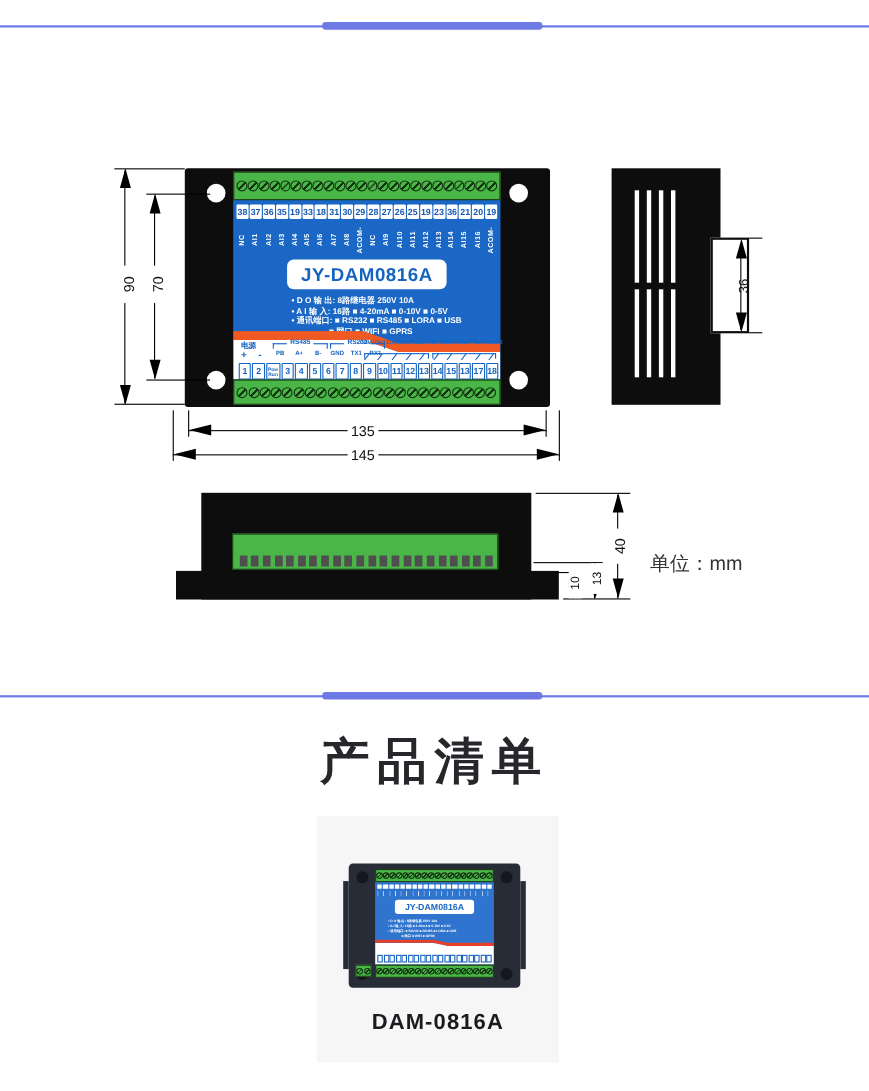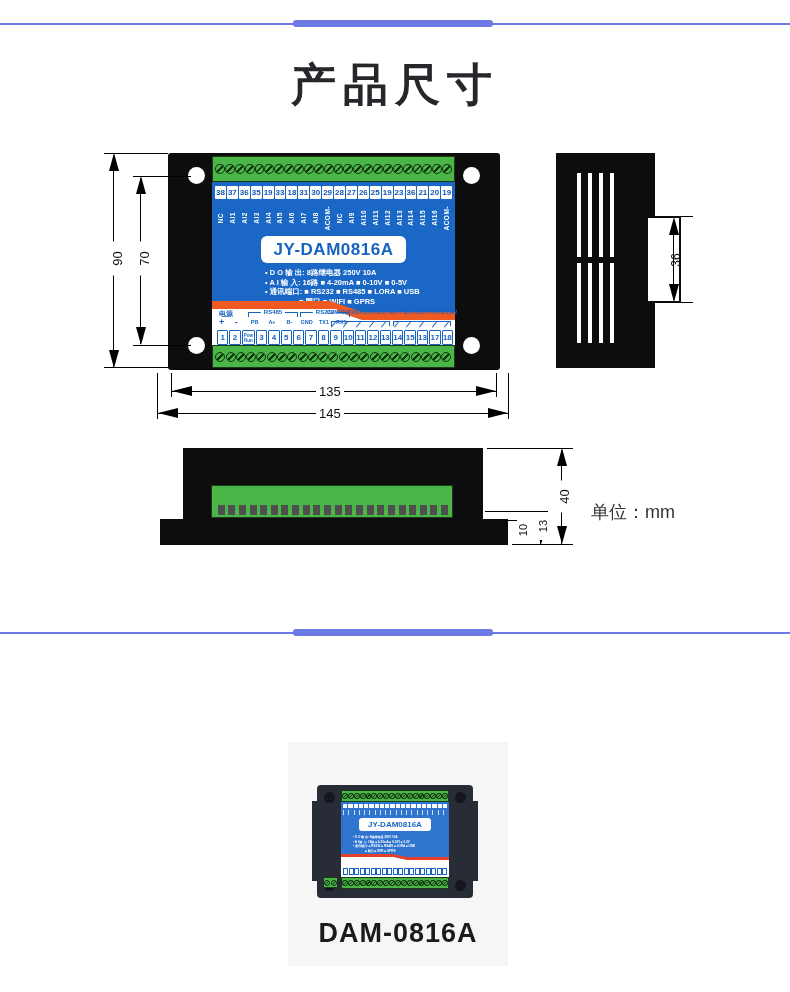--- a/index.html
+++ b/index.html
@@ -64,31 +64,30 @@
   .mini .mblue{position:absolute;background:#2f74cf;}
   .mini .mrow{position:absolute;display:flex;gap:1px;}
   .mini .mrow u{flex:1;background:#fff;border-radius:0.5px;text-decoration:none;}
   .mini .mplate{position:absolute;background:#fff;border-radius:3px;display:flex;align-items:center;justify-content:center;font-size:8px;font-weight:bold;color:#1a67c5;}
   .mini .mspecs{position:absolute;color:#fff;font-size:3px;font-weight:bold;line-height:4.6px;white-space:nowrap;}
   .mini .mspecs .spec-line:last-child{padding-left:12px;}
   .mini .mstripe{position:absolute;background:#e4402a;}
   .mini .mwhite{position:absolute;background:#fff;}
   .mini .mterm{position:absolute;display:flex;gap:0.5px;}
   .mini .mterm u{flex:1;background:#fff;border:0.5px solid #1763c0;text-decoration:none;}
-  .card-name{position:absolute;width:100%;text-align:center;font-size:27px;font-weight:600;color:#1a1b1e;letter-spacing:1px;}
+  .card-name{position:absolute;width:100%;text-align:center;font-size:20px;font-weight:600;color:#1a1b1e;letter-spacing:1px;}
   .unit{position:absolute;font-size:18px;color:#333;}
 </style>
 </head>
 <body>
 
 <div id="page">
 
   <div class="divider-thin" style="top:23px;"></div>
   <div class="divider-thick" style="top:20px;"></div>
-  <div class="big-title" style="top:55px;">产品尺寸</div>
 
   <div class="enclosure" style="left:168px;top:153px;width:332px;height:217px;"></div>
   <div class="hole" style="left:188px;top:167px;"></div>
   <div class="hole" style="left:188px;top:337px;"></div>
   <div class="hole" style="left:463px;top:167px;"></div>
   <div class="hole" style="left:463px;top:337px;"></div>
 
   <div class="greenblock" style="left:212px;top:156px;width:243px;height:26px;">
     <span class="screw"></span>
   <span class="screw"></span>
@@ -423,20 +422,21 @@
   <div class="ln" style="left:506px;top:520px;width:22px;height:1px;"></div>
   <div class="ln" style="left:520px;top:521px;width:1px;height:23px;"></div>
   <div class="au sm" style="left:517px;top:520px;"></div>
   <div class="ad sm" style="left:517px;top:533px;"></div>
   <div class="dimtxt vdim" style="left:509px;top:524px;width:22px;font-size:11px;">10</div>
 
   <div class="unit" style="left:591px;top:500px;">单位：mm</div>
 
   <div class="divider-thin" style="top:632px;"></div>
   <div class="divider-thick" style="top:629px;"></div>
+  <div class="big-title" style="top:662px;">产品清单</div>
 
   <div class="card" style="left:288px;top:742px;width:220px;height:224px;">
     <div class="mini" style="left:29px;top:43px;width:156px;height:113px;">
       <div class="abs" style="left:-5px;top:16px;width:5px;height:80px;background:#272c37;"></div>
       <div class="abs" style="left:156px;top:16px;width:5px;height:80px;background:#272c37;"></div>
       <div class="mhole" style="left:7px;top:7px;"></div>
       <div class="mhole" style="left:138px;top:7px;"></div>
       <div class="mhole" style="left:7px;top:95px;"></div>
       <div class="mhole" style="left:138px;top:95px;"></div>
       <div class="mgreen" style="left:24px;top:5px;width:108px;height:12px;">

